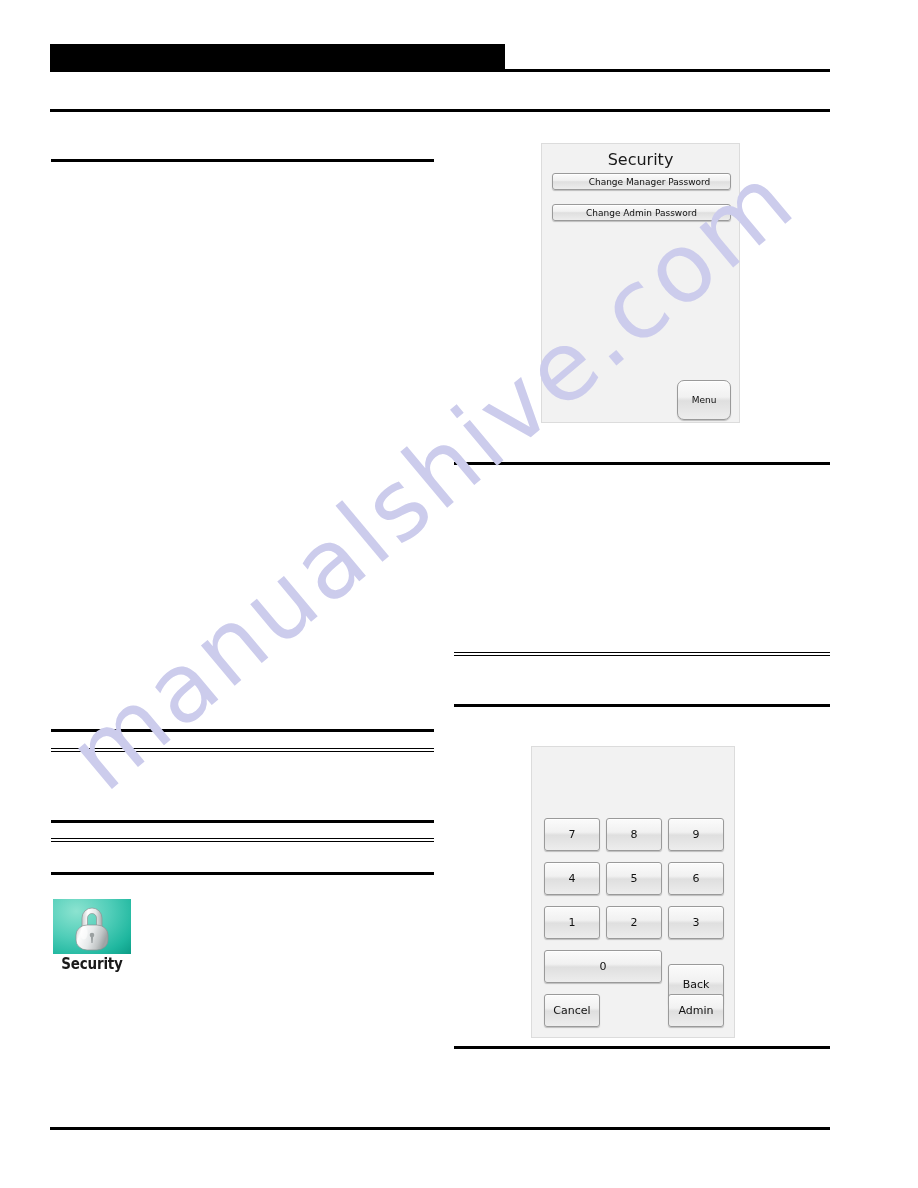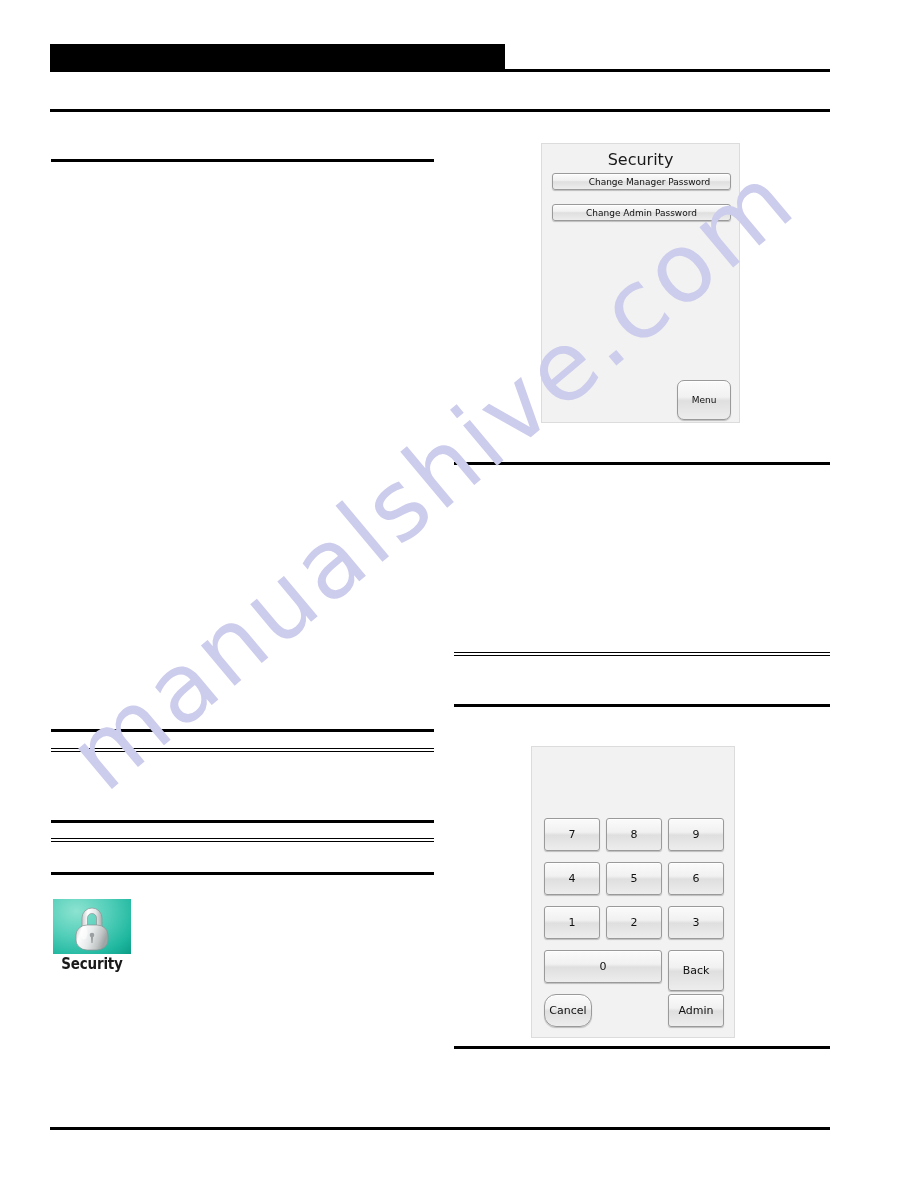--- a/index.html
+++ b/index.html
@@ -151,31 +151,30 @@
   .key-row2 { top: 115px; }
   .key-row3 { top: 159px; }
   #key-0 {
     left: 12px;
     top: 203px;
     width: 118px;
     height: 33px;
   }
   #key-back {
     left: 136px;
-    top: 203px;
+    top: 217px;
     width: 56px;
     height: 41px;
     text-align: right;
   }
   #key-cancel {
     left: 12px;
     top: 247px;
-    width: 48px;
+    width: 56px;
     height: 33px;
-    border-radius: 12px;
   }
   #key-enter {
     left: 136px;
     top: 247px;
     width: 56px;
     height: 33px;
   }
 
   
   #security-app-icon {

